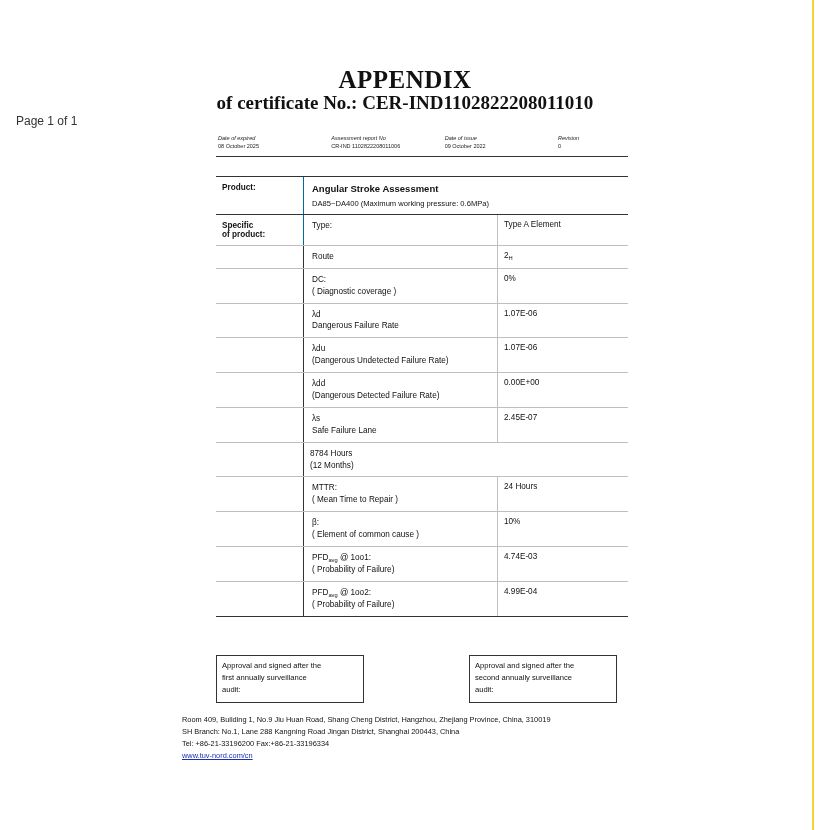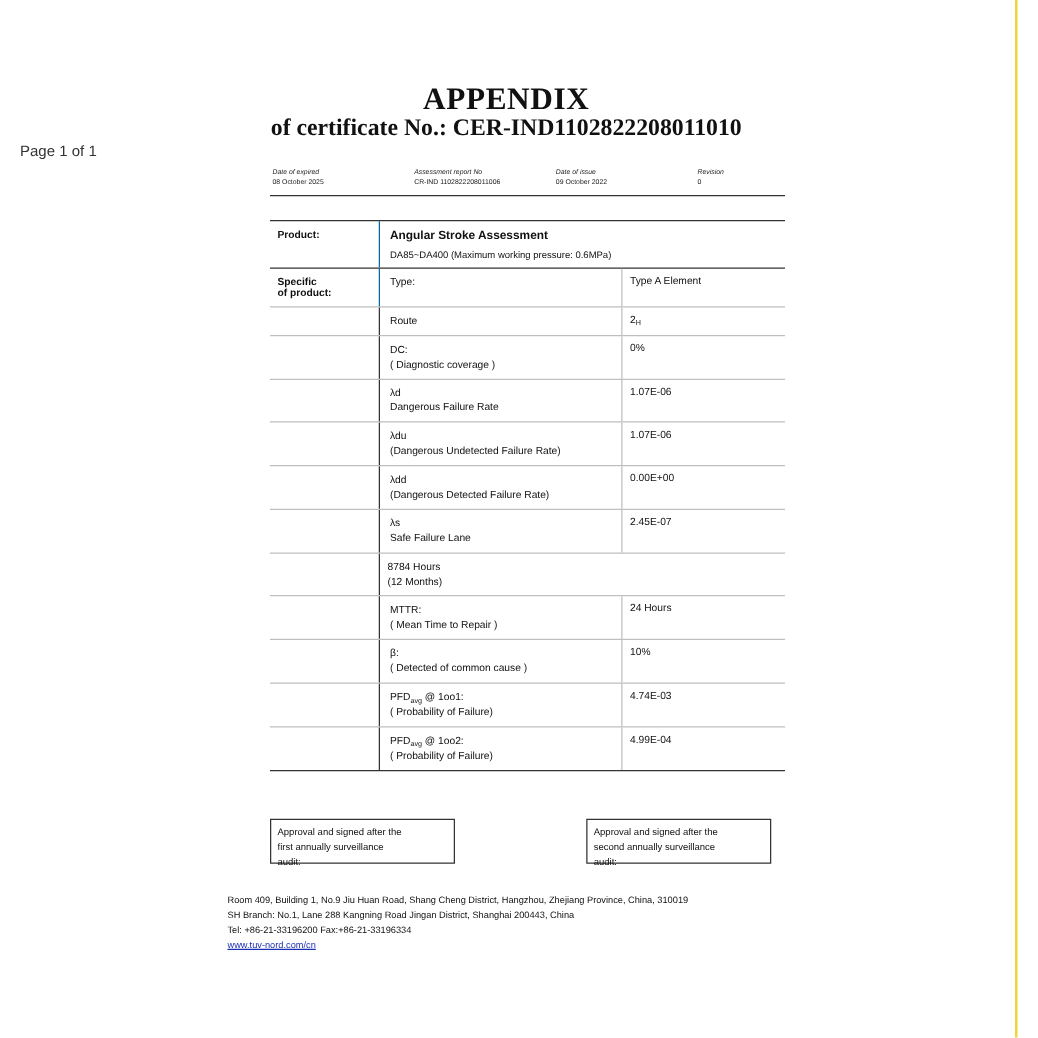--- a/index.html
+++ b/index.html
@@ -139,21 +139,21 @@
     position: absolute;
     left: 216px;
     top: 655px;
     width: 412px;
     height: 42px;
   }
   .appr-box {
     position: absolute;
     top: 0;
     width: 148px;
-    height: 36px;
+    height: 48px;
     border: 1px solid #333;
     font-size: 7.6px;
     line-height: 1.55;
     padding: 4px 5px;
     box-sizing: border-box;
   }
   .appr-box.left { left: 0; }
   .appr-box.right { left: 253px; }
   .appr-box .l2 { display:block; }
 
@@ -286,21 +286,21 @@
         <span>MTTR:</span>
         <span>( Mean Time to Repair )</span>
       </div>
       <div class="c-val">24 Hours</div>
     </div>
 
     <div class="trow">
       <div class="c-label blank"></div>
       <div class="c-mid two-line">
         <span>β:</span>
-        <span>( Detected of common cause )</span>
+        <span>( Element of common cause )</span>
       </div>
       <div class="c-val">10%</div>
     </div>
 
     <div class="trow">
       <div class="c-label blank"></div>
       <div class="c-mid two-line">
         <span>PFD<sub>avg</sub> @ 1oo1:</span>
         <span>( Probability of Failure)</span>
       </div>

